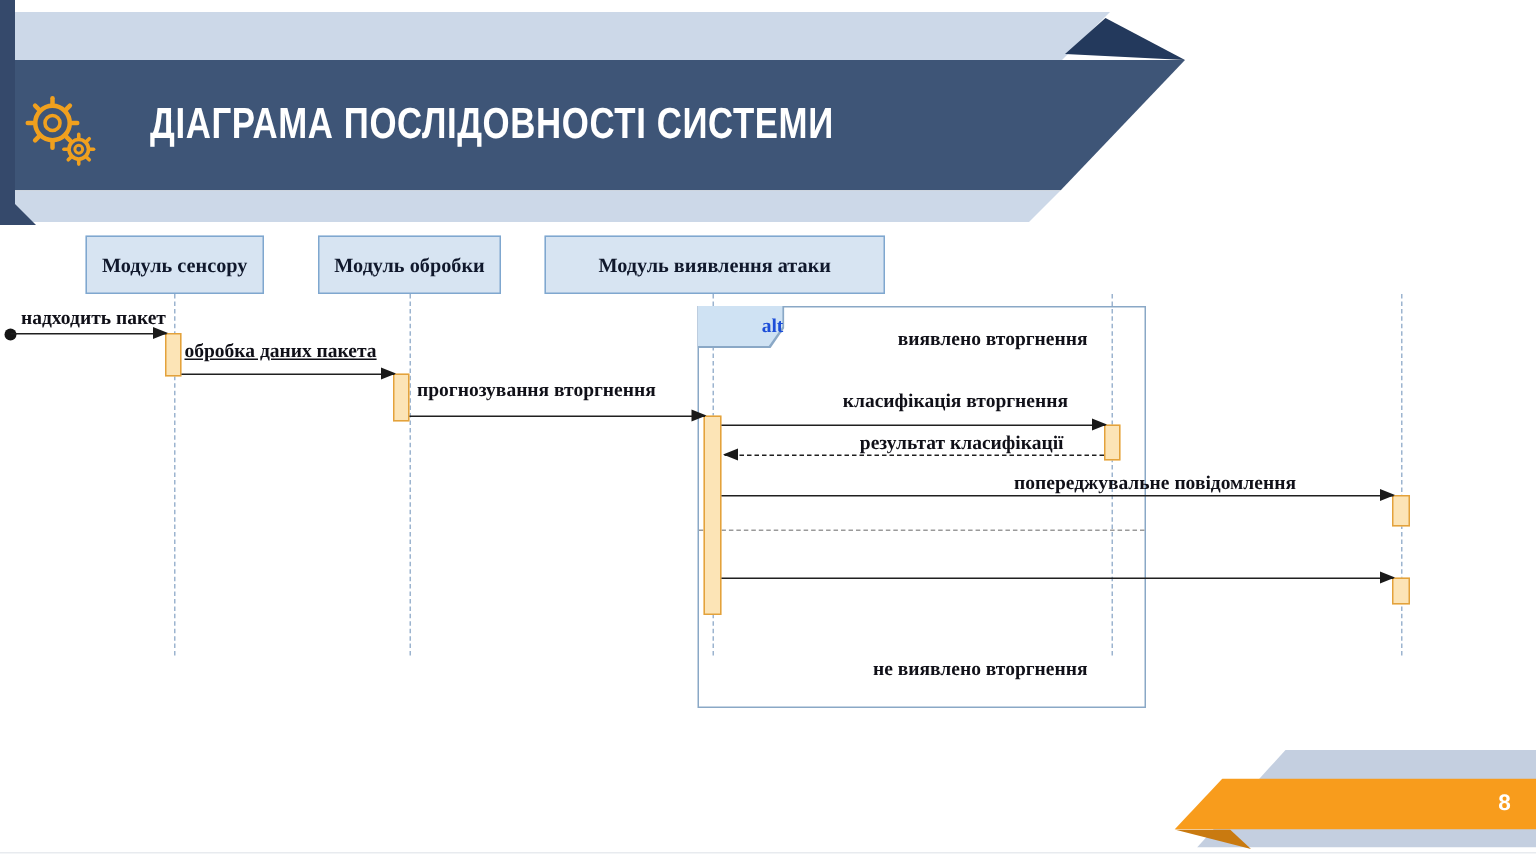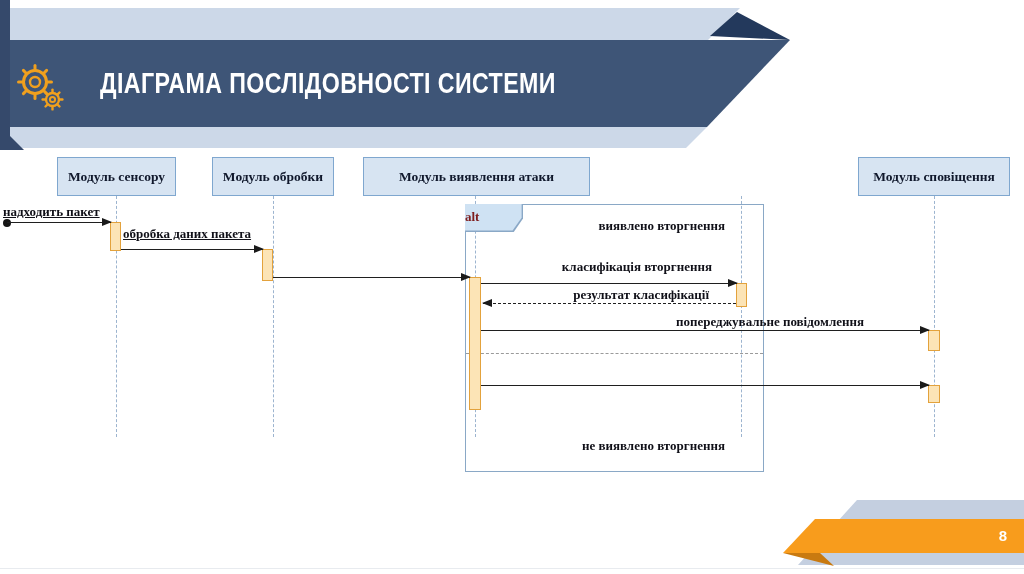--- a/index.html
+++ b/index.html
@@ -22,22 +22,22 @@
   .ah-r{right:-1px;border-top:4.5px solid transparent;border-bottom:4.5px solid transparent;border-left:10px solid #1a1a1a;}
   .ah-l{left:-1px;border-top:4.5px solid transparent;border-bottom:4.5px solid transparent;border-right:10px solid #1a1a1a;}
   .mlabel{position:absolute;font:bold 13px "Liberation Serif","DejaVu Serif",serif;color:#101018;white-space:nowrap;}
   .center{text-align:right;}
   #alt-frame{position:absolute;left:465px;top:204px;width:299px;height:268px;box-sizing:border-box;
              border:1.2px solid #8aa8c6;}
   #alt-pent{position:absolute;left:465px;top:204px;width:58px;height:28px;background:#8aa8c6;
             clip-path:polygon(0 0,100% 0,100% 52%,84% 100%,0 100%);}
   #alt-pent .inner{position:absolute;left:0;top:0;right:1.4px;bottom:1.4px;background:#cfe2f3;
             clip-path:polygon(0 0,100% 0,100% 52%,84% 100%,0 100%);}
-  #alt-label{position:absolute;left:465px;top:209px;width:48px;text-align:left;
-             font:bold 13px "Liberation Serif","DejaVu Serif",serif;color:#7f1d1d;}
+  #alt-label{position:absolute;left:491px;top:209px;width:48px;text-align:center;
+             font:bold 13px "Liberation Serif","DejaVu Serif",serif;color:#1d4ed8;}
   #alt-sep{position:absolute;left:466px;top:353px;width:297px;height:0;border-top:1.3px dashed #9a9a9a;}
   #start-dot{position:absolute;left:3px;top:219px;width:8px;height:8px;border-radius:50%;background:#151515;}
   #page-num{position:absolute;left:993px;top:527px;width:20px;text-align:center;
             font:bold 15px "Liberation Sans",sans-serif;color:#ffffff;}
   #bottom-line{position:absolute;left:0;top:568px;width:1024px;height:1px;background:#e8ebef;}
 </style>
 </head>
 <body>
 
 <div id="slide">
@@ -80,50 +80,50 @@
 
   <div class="lifeline" style="left:116px;"></div>
   <div class="lifeline" style="left:273px;"></div>
   <div class="lifeline" style="left:475px;"></div>
   <div class="lifeline" style="left:741px;"></div>
   <div class="lifeline" style="left:934px;"></div>
 
   <div class="modbox" style="left:57px;width:119px;">Модуль сенсору</div>
   <div class="modbox" style="left:212px;width:122px;">Модуль обробки</div>
   <div class="modbox" style="left:363px;width:227px;">Модуль виявлення атаки</div>
-  <div class="modbox" style="left:858px;width:152px;">Модуль сповіщення</div>
 
   <div id="alt-frame"></div>
   <div id="alt-pent">
       <div class="inner"></div>
     </div>
   <div id="alt-label">alt</div>
   <div id="alt-sep"></div>
   <div class="mlabel center" style="left:525px;top:218px;width:200px;">виявлено вторгнення</div>
   <div class="mlabel center" style="left:525px;top:438px;width:200px;">не виявлено вторгнення</div>
 
   <div class="act" style="left:110px;top:222px;width:11px;height:29px;"></div>
   <div class="act" style="left:262px;top:249px;width:11px;height:32px;"></div>
   <div class="act" style="left:469px;top:277px;width:12px;height:133px;"></div>
   <div class="act" style="left:736px;top:283px;width:11px;height:24px;"></div>
   <div class="act" style="left:928px;top:330px;width:12px;height:21px;"></div>
   <div class="act" style="left:928px;top:385px;width:12px;height:18px;"></div>
 
   <div id="start-dot"></div>
 
-  <div class="mlabel" style="left:3px;top:204px;text-decoration:underline;">надходить пакет</div>
+  <div class="mlabel" style="left:14px;top:204px;">надходить пакет</div>
   <div class="arrow" style="left:7px;top:222px;width:104px;">
       <i class="ah ah-r"></i>
     </div>
 
   <div class="mlabel" style="left:123px;top:226px;text-decoration:underline;">обробка даних пакета</div>
   <div class="arrow" style="left:121px;top:249px;width:142px;">
       <i class="ah ah-r"></i>
     </div>
 
+  <div class="mlabel" style="left:278px;top:252px;">прогнозування вторгнення</div>
   <div class="arrow" style="left:273px;top:277px;width:197px;">
       <i class="ah ah-r"></i>
     </div>
 
   <div class="mlabel center" style="left:462px;top:259px;width:250px;">класифікація вторгнення</div>
   <div class="arrow" style="left:481px;top:283px;width:256px;">
       <i class="ah ah-r"></i>
     </div>
 
   <div class="mlabel center" style="left:459px;top:287px;width:250px;">результат класифікації</div>

